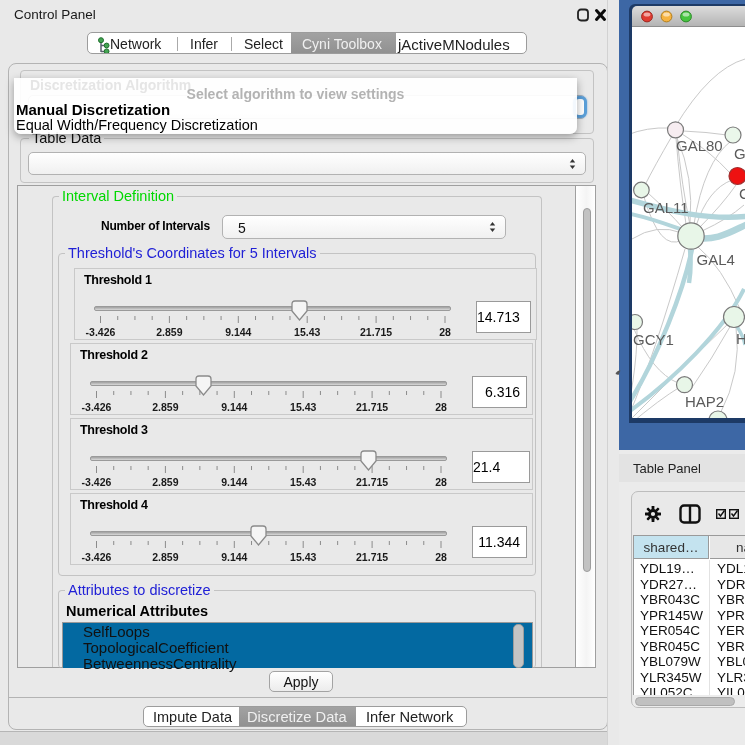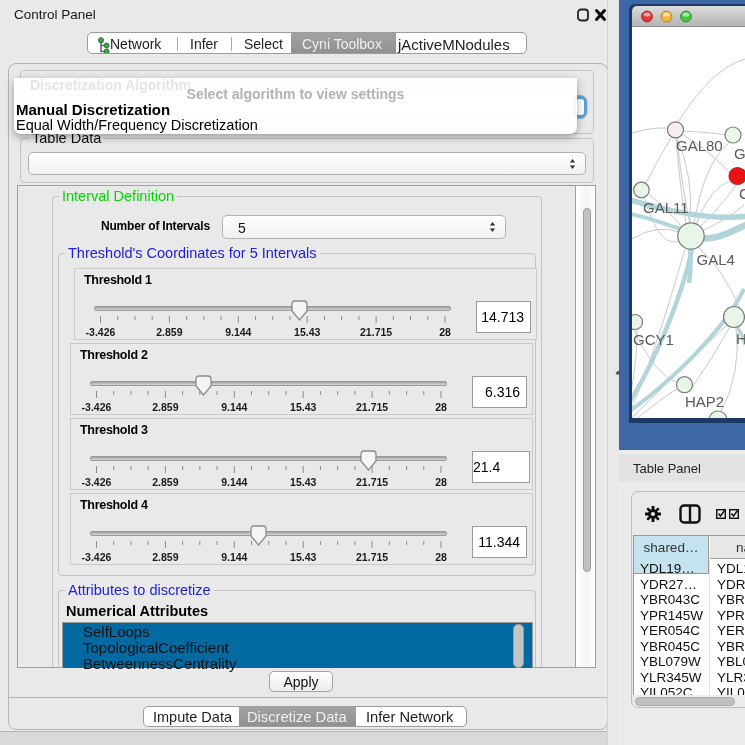--- a/index.html
+++ b/index.html
@@ -111,21 +111,21 @@
           <line x1="333.77500000000003" y1="0" x2="333.77500000000003" y2="4"></line>
           <line x1="351" y1="0" x2="351" y2="7"></line>
         </g>
       </svg>
       <div class="abs" style="left:-4.5px;top:56.5px;width:60px;text-align:center;font-size:10.5px;font-weight:bold;color:#1a1a1a">-3.426</div>
       <div class="abs" style="left:64.4px;top:56.5px;width:60px;text-align:center;font-size:10.5px;font-weight:bold;color:#1a1a1a">2.859</div>
       <div class="abs" style="left:133.3px;top:56.5px;width:60px;text-align:center;font-size:10.5px;font-weight:bold;color:#1a1a1a">9.144</div>
       <div class="abs" style="left:202.20000000000002px;top:56.5px;width:60px;text-align:center;font-size:10.5px;font-weight:bold;color:#1a1a1a">15.43</div>
       <div class="abs" style="left:271.1px;top:56.5px;width:60px;text-align:center;font-size:10.5px;font-weight:bold;color:#1a1a1a">21.715</div>
       <div class="abs" style="left:340px;top:56.5px;width:60px;text-align:center;font-size:10.5px;font-weight:bold;color:#1a1a1a">28</div>
-      <div class="abs" style="left:401px;top:32px;width:55px;height:32px;background:#fff;border:1px solid #9a9a9a;font-size:14px;color:#000;text-align:right;line-height:30px;padding-right:6px">14.713</div>
+      <div class="abs" style="left:401px;top:32px;width:55px;height:32px;background:#fff;border:1px solid #9a9a9a;font-size:14px;color:#000;line-height:30px;padding-right:6px">14.713</div>
     </div>
     <div class="abs" style="left:70px;top:343px;width:463px;height:72px;border:1px solid #c9c9c9;background:#e9e9e9">
       <div class="abs" style="left:9px;top:4px;font-size:12.5px;font-weight:bold;color:#000;letter-spacing:-0.3px">Threshold 2</div>
       <div class="abs" style="left:19px;top:37px;width:357px;height:5px;background:linear-gradient(#9f9f9f,#d9d9d9);border:1px solid #9a9a9a;border-radius:2px"></div>
       <svg class="abs" style="left:123.857px;top:31px" width="17" height="21" viewBox="0 0 17 21">
         <path d="M1 4 Q1 1 4 1 L13 1 Q16 1 16 4 L16 11 L8.5 20 L1 11 Z" fill="#f5f5f5" stroke="#8a8a8a" stroke-width="1.3"></path>
       </svg>
       <svg class="abs" style="left:19px;top:47px" width="363" height="8" viewBox="0 0 363 8">
         <g stroke="#8b8b8b" stroke-width="1">
           <line x1="6.5" y1="0" x2="6.5" y2="7"></line>
@@ -372,21 +372,21 @@
     <line x1="11" y1="2" x2="11" y2="18" stroke="#111" stroke-width="2.4"></line>
   </svg>
   <svg class="abs" style="left:84px;top:17px" width="24" height="10" viewBox="0 0 24 10">
     <rect x="0.7" y="0.7" width="8.6" height="8.6" fill="none" stroke="#111" stroke-width="1.4"></rect>
     <path d="M2.5 4.5 L4.5 7 L8.5 1.5" stroke="#111" stroke-width="1.4" fill="none"></path>
     <rect x="13.7" y="0.7" width="8.6" height="8.6" fill="none" stroke="#111" stroke-width="1.4"></rect>
     <path d="M15.5 4.5 L17.5 7 L21.5 1.5" stroke="#111" stroke-width="1.4" fill="none"></path>
   </svg>
 
   <div class="abs" style="left:1px;top:43px;width:124px;height:160px;border-top:1px solid #9a9a9a;border-left:1px solid #9a9a9a;background:#fff;overflow:hidden">
-    <div class="abs" style="left:0;top:0;width:75px;height:38px;background:#c4e3ef;border-right:1px solid #9a9a9a;border-bottom:1px solid #9a9a9a;text-align:center;font-size:13.5px;color:#333;line-height:23px">shared…</div>
+    <div class="abs" style="left:0;top:0;width:75px;height:23px;background:#c4e3ef;border-right:1px solid #9a9a9a;border-bottom:1px solid #9a9a9a;text-align:center;font-size:13.5px;color:#333;line-height:23px">shared…</div>
     <div class="abs" style="left:76px;top:0;width:48px;height:23px;background:#e7e7e7;border-bottom:1px solid #9a9a9a;font-size:13.5px;color:#333;line-height:23px;padding-left:26px;overflow:hidden">na</div>
     <div class="abs" style="left:6px;top:25px;font-size:13.5px;color:#111;line-height:15.5px;white-space:pre">YDL19…
 YDR27…
 YBR043C
 YPR145W
 YER054C
 YBR045C
 YBL079W
 YLR345W
 YIL052C</div>

